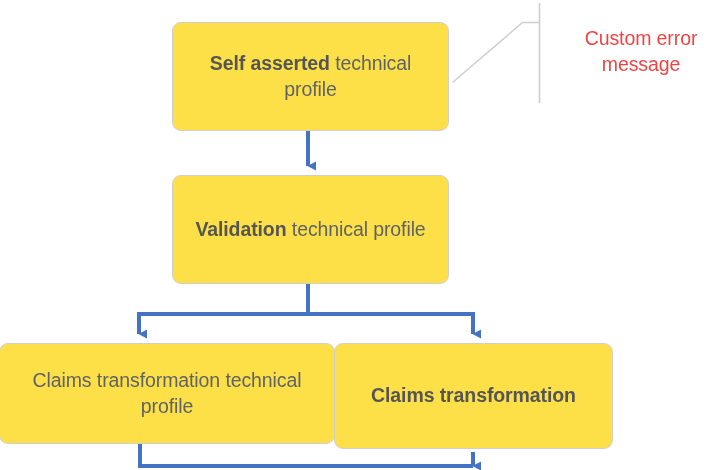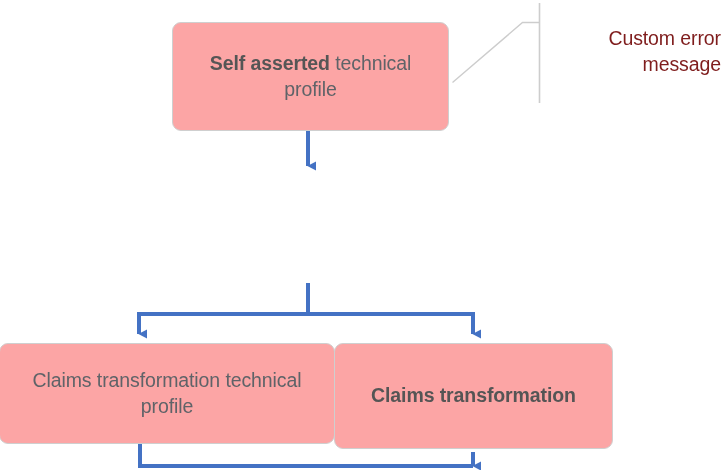--- a/index.html
+++ b/index.html
@@ -22,21 +22,21 @@
     position: absolute;
     left: 0;
     top: 0;
     width: 727px;
     height: 470px;
     pointer-events: none;
   }
   .node {
     position: absolute;
     box-sizing: border-box;
-    background: #fca5a5;
+    background: #fde047;
     border: 1px solid #CFCFCF;
     border-radius: 9px;
     display: flex;
     align-items: center;
     justify-content: center;
     text-align: center;
     padding: 4px 14px;
     color: #5B5B5B;
     font-size: 19.5px;
     line-height: 1.32;
@@ -76,24 +76,24 @@
     left: 334px;
     top: 343px;
     width: 279px;
     height: 106px;
   }
   #callout-label {
     position: absolute;
     left: 561px;
     top: 26px;
     width: 160px;
-    color: #7f1d1d;
+    color: #ef4444;
     font-size: 19.5px;
     line-height: 1.33;
-    text-align: right;
+    text-align: center;
     letter-spacing: -0.1px;
   }
 </style>
 </head>
 <body>
 
 <div id="canvas">
 
   <svg class="svg-layer" viewBox="0 0 727 470">
     <defs>
@@ -130,20 +130,23 @@
     <g>
       <path d="M 140 444 L 140 466 L 473 466" stroke="#4472C4" stroke-width="4" fill="none"></path>
       <line x1="473" y1="466" x2="473" y2="452" stroke="#4472C4" stroke-width="4" marker-end="url(#arrowUp)" transform="rotate(180 473 459)"></line>
     </g>
   </svg>
 
   <div class="node" id="node-self-asserted">
     <span class="txt"><b>Self asserted</b><span class="reg"> technical profile</span></span>
   </div>
 
+  <div class="node" id="node-validation">
+    <span class="txt"><b>Validation</b><span class="reg"> technical profile</span></span>
+  </div>
 
   <div class="node" id="node-claims-transform-tp">
     <span class="txt"><span class="reg">Claims transformation technical profile</span></span>
   </div>
 
   <div class="node" id="node-claims-transform">
     <span class="txt"><b>Claims transformation</b></span>
   </div>
 
   <div id="callout-label">Custom error message</div>

